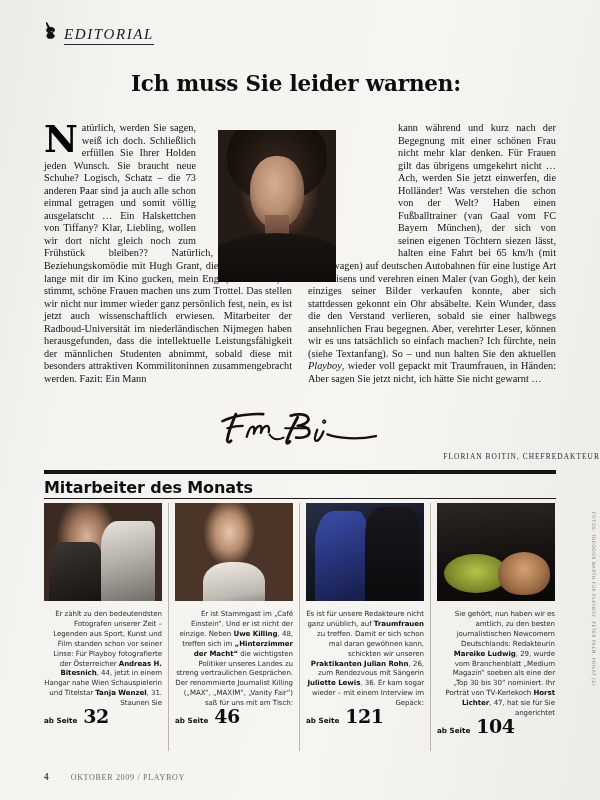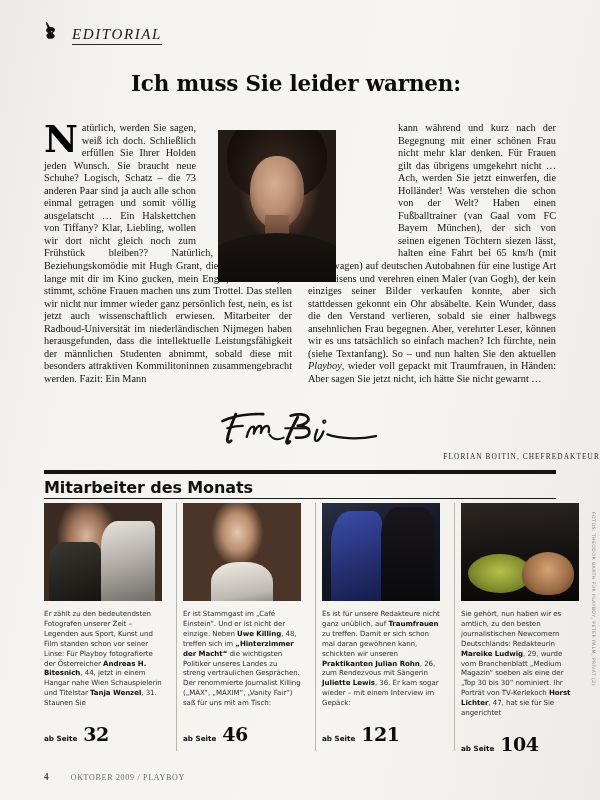--- a/index.html
+++ b/index.html
@@ -21,21 +21,21 @@
     background: linear-gradient(100deg, #eceae6 0%, #f4f3f0 18%, #f6f5f2 60%, #edebe7 100%);
     padding: 0;
   }
   
   .kicker {
     position: absolute;
     left: 44px;
     top: 22px;
     display: flex;
     align-items: baseline;
-    gap: 15px;
+    gap: 7px;
     text-align: center;
   }
   .bunny {
     width: 13px;
     height: 17px;
     position: relative;
     display: inline-block;
     color: #111;
   }
   .bunny svg { display: block; }
@@ -201,21 +201,22 @@
     height: 1px;
     background: #1c1c1c;
   }
   
   .grid {
     position: absolute;
     left: 44px;
     top: 503px;
     width: 512px;
     display: flex;
-    gap: 8px;
+    gap: 0;
+    text-align: right;
   }
   .card {
     width: 118px;
     position: relative;
     padding-right: 13px;
     box-sizing: content-box;
   }
   .card + .card { padding-left: 0; }
   .vdivider {
     position: absolute;
@@ -323,21 +324,21 @@
   .card-text {
     margin-top: 8px;
     font-family: "DejaVu Sans", sans-serif;
     font-size: 7.05px;
     line-height: 9.9px;
     color: #2e2e2e;
     letter-spacing: -0.05px;
   }
   .card-text b { color: #111; font-weight: bold; }
   .ab-seite {
-    margin-top: 18px;
+    margin-top: 0;
     display: flex;
     align-items: baseline;
     gap: 6px;
   }
   .ab-label {
     font-family: "DejaVu Sans", sans-serif;
     font-weight: bold;
     font-size: 7.2px;
     color: #111;
   }

